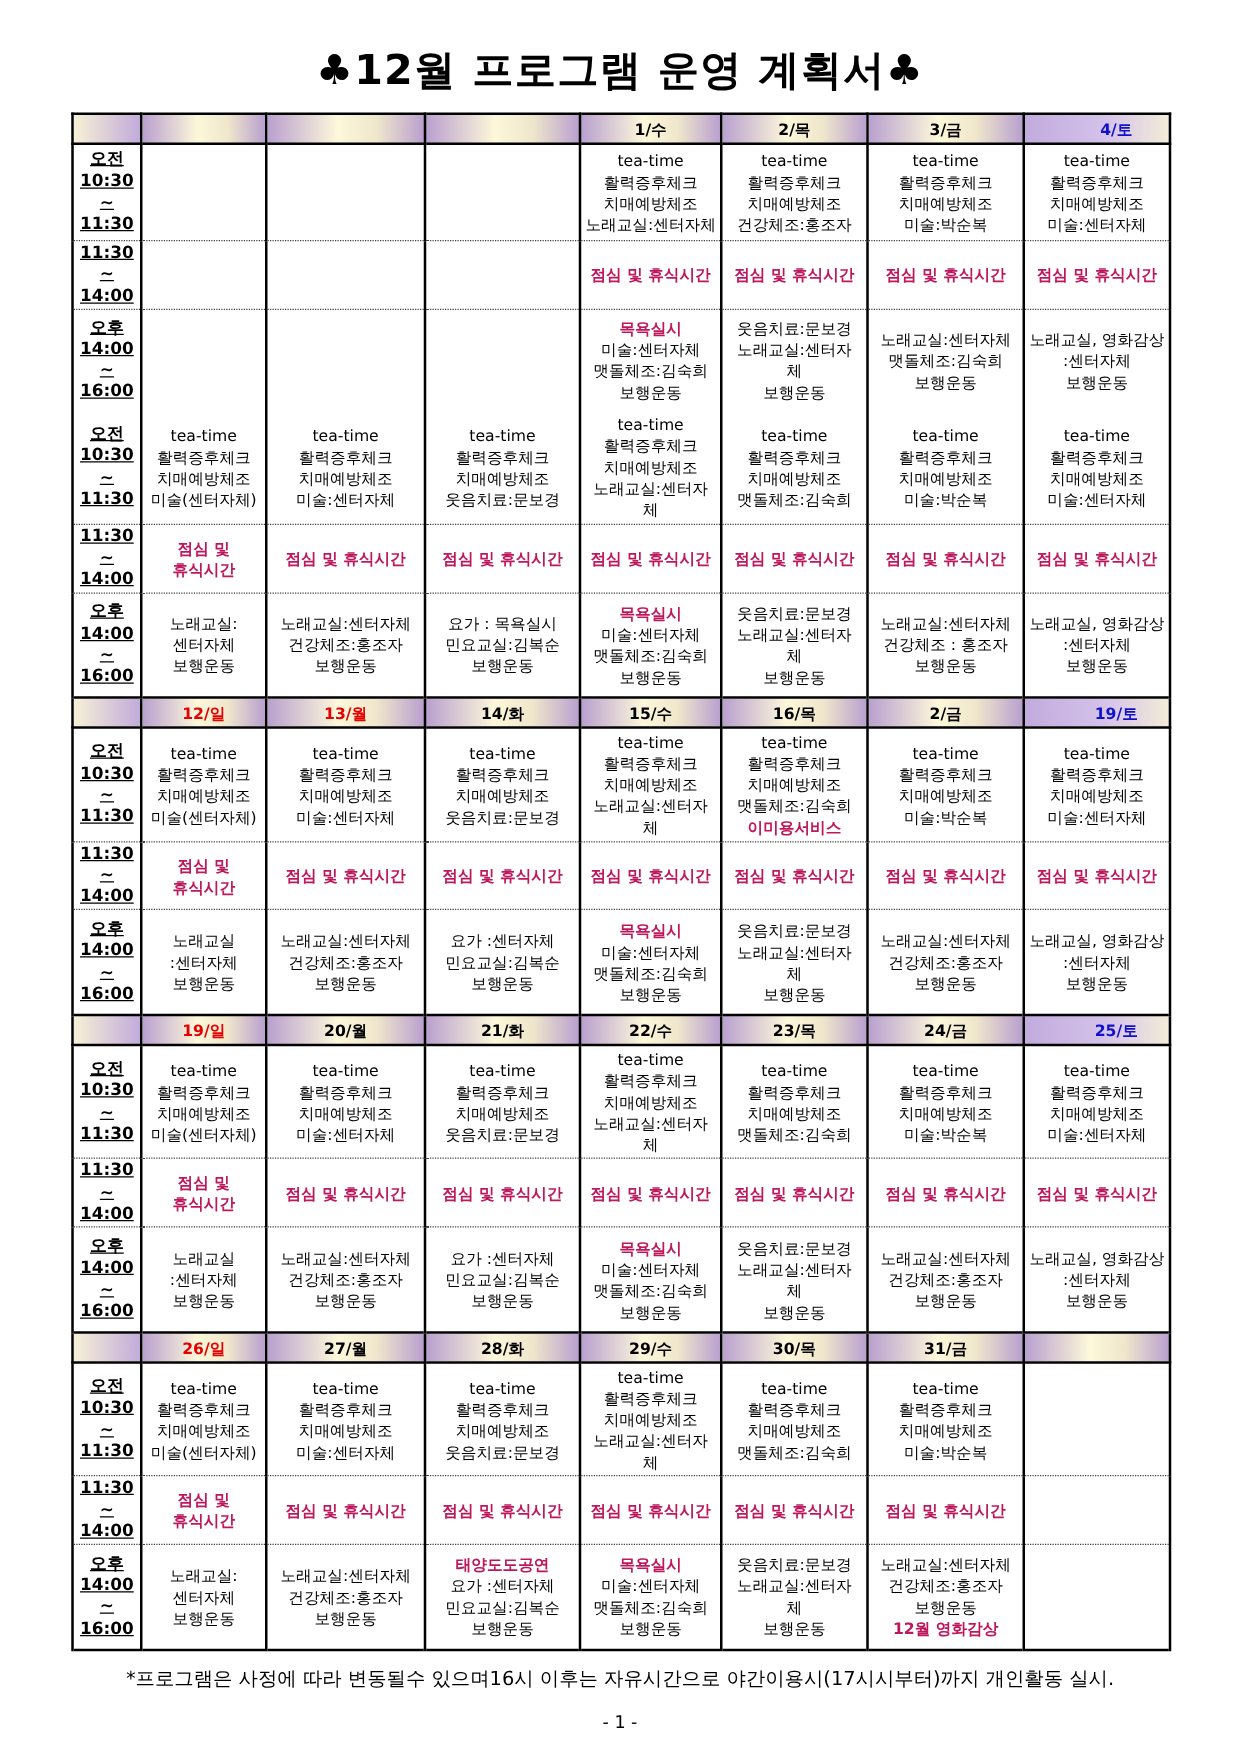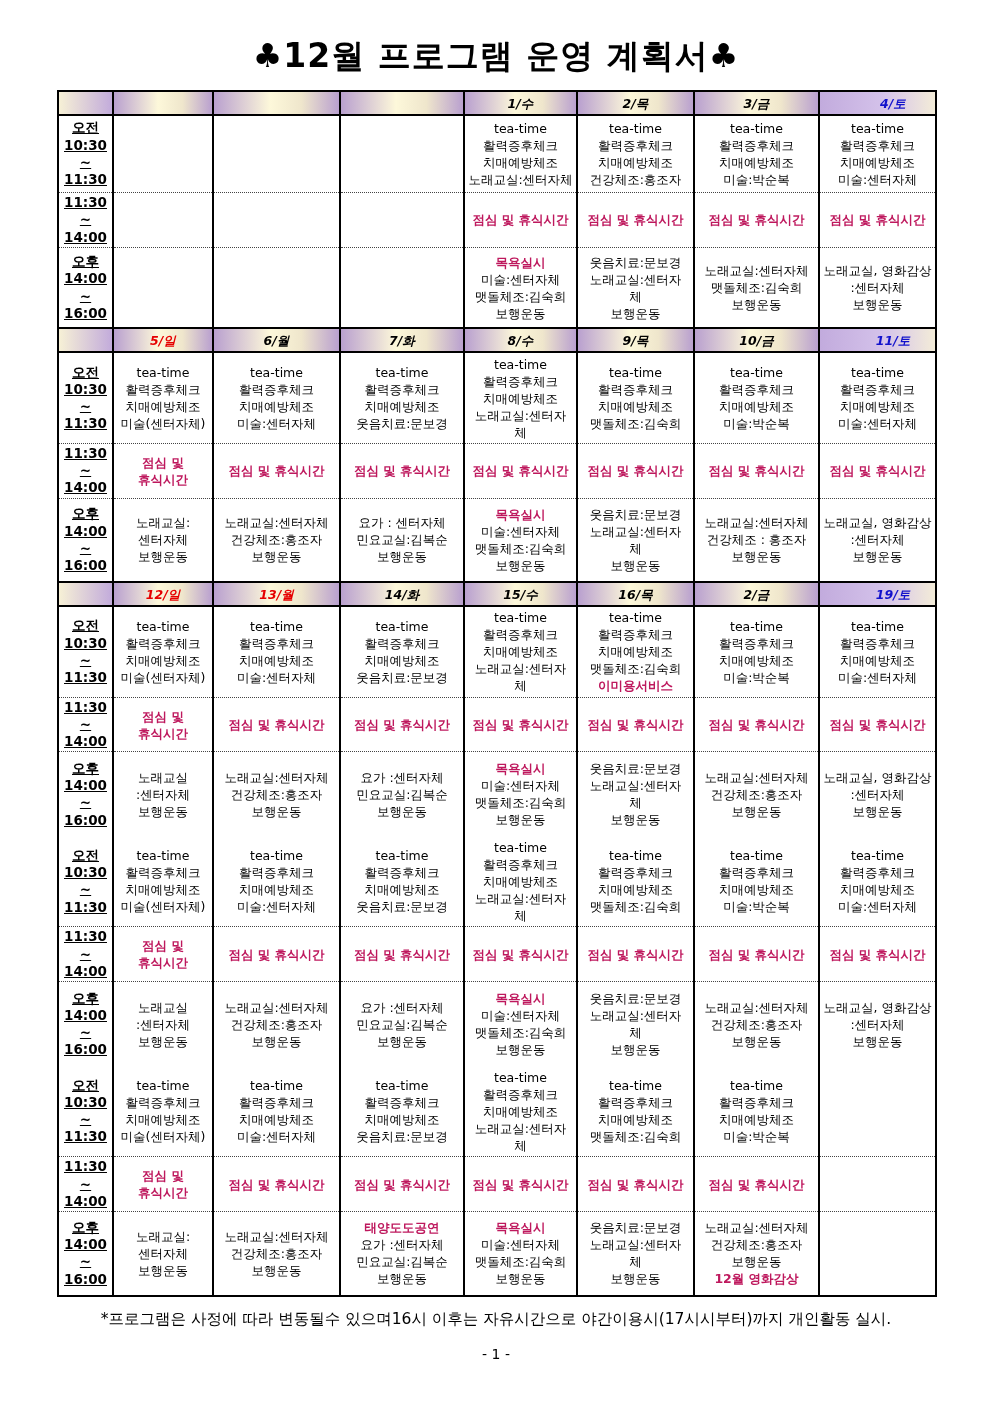--- a/index.html
+++ b/index.html
@@ -16,21 +16,21 @@
   table.sched{
     border-collapse:collapse;table-layout:fixed;
     margin-left:57px;width:878px;
     border:2px solid #000;
   }
   td{
     border-left:2px solid #000;border-right:2px solid #000;
     text-align:center;vertical-align:middle;
     padding:1px 2px;overflow:hidden;box-sizing:border-box;
   }
-  tr.hdr{height:22px;font-style:italic;}
+  tr.hdr{height:22px;}
   tr.hdr td{border-top:2px solid #000;border-bottom:2px solid #000;}
   tr.morning.w1{height:78px;}  tr.morning.std{height:91px;}
   tr.lunch.w1{height:46px;}    tr.lunch.std{height:53px;}
   tr.afternoon.w1{height:81px;}tr.afternoon.std{height:84px;}
   tr.morning td,tr.lunch td{border-bottom:1.5px dotted #444;}
   .date,.time-hdr{
     background:linear-gradient(90deg,#b9a0cf 0%,#fdf8da 45%,#efe6cc 70%,#b9a0cf 100%);
   }
   .time-hdr{background:linear-gradient(90deg,#f7f1d6 0%,#c2abdb 100%);}
   .date.sat{background:linear-gradient(90deg,#c2abdd 0%,#d4c2ea 55%,#f3ecd8 100%);padding-left:33px;}
@@ -158,30 +158,20 @@
             <div class="line">노래교실:센터자체</div>
             <div class="line">맷돌체조:김숙희</div>
             <div class="line">보행운동</div>
           </td>
           <td class="prog">
             <div class="line">노래교실, 영화감상</div>
             <div class="line">:센터자체</div>
             <div class="line">보행운동</div>
           </td>
         </tr>
-        <tr class="hdr">
-          <td class="time-hdr"></td>
-          <td class="date sun"><span>5/일</span></td>
-          <td class="date normal"><span>6/월</span></td>
-          <td class="date normal"><span>7/화</span></td>
-          <td class="date normal"><span>8/수</span></td>
-          <td class="date normal"><span>9/목</span></td>
-          <td class="date normal"><span>10/금</span></td>
-          <td class="date sat"><span>11/토</span></td>
-        </tr>
         <tr class="morning std">
           <td class="time">
             <div>오전</div>
             <div>10:30</div>
             <div>~</div>
             <div>11:30</div>
           </td>
           <td class="prog">
             <div class="line">tea-time</div>
             <div class="line">활력증후체크</div>
@@ -266,21 +256,21 @@
             <div class="line">노래교실:</div>
             <div class="line">센터자체</div>
             <div class="line">보행운동</div>
           </td>
           <td class="prog">
             <div class="line">노래교실:센터자체</div>
             <div class="line">건강체조:홍조자</div>
             <div class="line">보행운동</div>
           </td>
           <td class="prog">
-            <div class="line">요가 : 센터자체</div>
+            <div class="line">요가 : 목욕실시</div>
             <div class="line">민요교실:김복순</div>
             <div class="line">보행운동</div>
           </td>
           <td class="prog">
             <div class="line red">목욕실시</div>
             <div class="line">미술:센터자체</div>
             <div class="line">맷돌체조:김숙희</div>
             <div class="line">보행운동</div>
           </td>
           <td class="prog">
@@ -429,20 +419,30 @@
             <div class="line">노래교실:센터자체</div>
             <div class="line">건강체조:홍조자</div>
             <div class="line">보행운동</div>
           </td>
           <td class="prog">
             <div class="line">노래교실, 영화감상</div>
             <div class="line">:센터자체</div>
             <div class="line">보행운동</div>
           </td>
         </tr>
+        <tr class="hdr">
+          <td class="time-hdr"></td>
+          <td class="date sun"><span>19/일</span></td>
+          <td class="date normal"><span>20/월</span></td>
+          <td class="date normal"><span>21/화</span></td>
+          <td class="date normal"><span>22/수</span></td>
+          <td class="date normal"><span>23/목</span></td>
+          <td class="date normal"><span>24/금</span></td>
+          <td class="date sat"><span>25/토</span></td>
+        </tr>
         <tr class="morning std">
           <td class="time">
             <div>오전</div>
             <div>10:30</div>
             <div>~</div>
             <div>11:30</div>
           </td>
           <td class="prog">
             <div class="line">tea-time</div>
             <div class="line">활력증후체크</div>
@@ -553,20 +553,30 @@
           <td class="prog">
             <div class="line">노래교실:센터자체</div>
             <div class="line">건강체조:홍조자</div>
             <div class="line">보행운동</div>
           </td>
           <td class="prog">
             <div class="line">노래교실, 영화감상</div>
             <div class="line">:센터자체</div>
             <div class="line">보행운동</div>
           </td>
+        </tr>
+        <tr class="hdr">
+          <td class="time-hdr"></td>
+          <td class="date sun"><span>26/일</span></td>
+          <td class="date normal"><span>27/월</span></td>
+          <td class="date normal"><span>28/화</span></td>
+          <td class="date normal"><span>29/수</span></td>
+          <td class="date normal"><span>30/목</span></td>
+          <td class="date normal"><span>31/금</span></td>
+          <td class="date empty"><span></span></td>
         </tr>
         <tr class="morning std">
           <td class="time">
             <div>오전</div>
             <div>10:30</div>
             <div>~</div>
             <div>11:30</div>
           </td>
           <td class="prog">
             <div class="line">tea-time</div>

